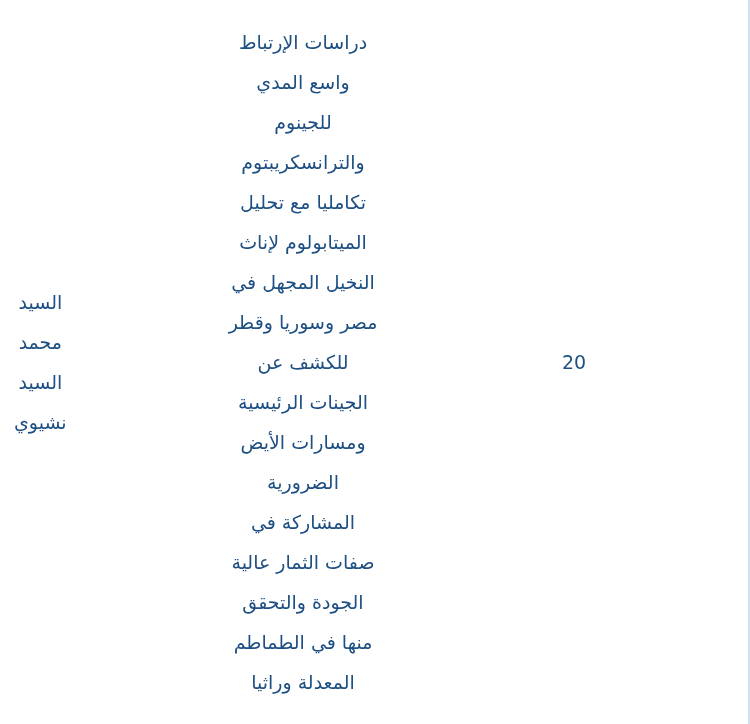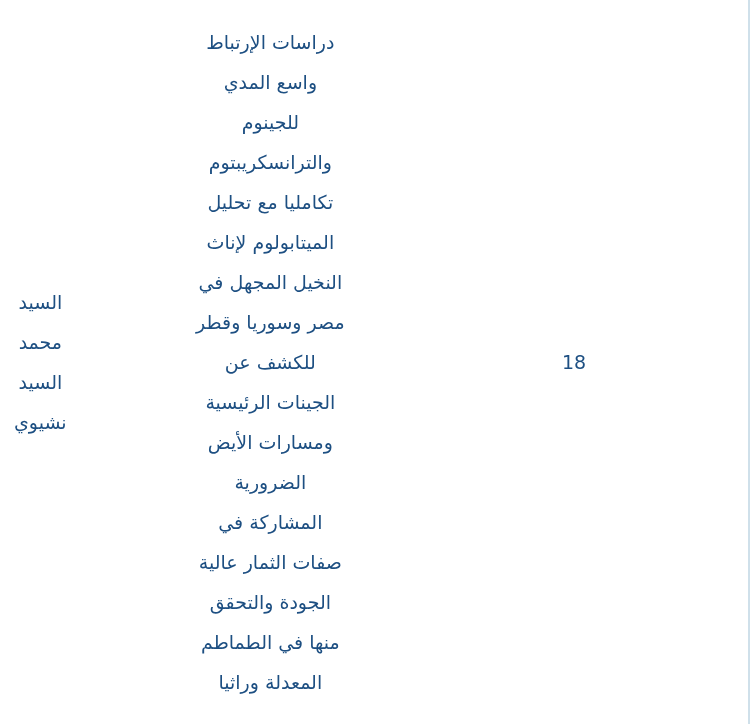--- a/index.html
+++ b/index.html
@@ -57,20 +57,21 @@
     line-height: 40px;
     font-family: "DejaVu Sans", sans-serif;
     white-space: pre-line;
   }
   
   .col-title {
     width: 214px;
     flex: 0 0 214px;
     display: flex;
     align-items: center;
+    justify-content: center;
     box-sizing: border-box;
   }
   .col-title .cell-text {
     direction: rtl;
     text-align: center;
     color: #1d4f82;
     font-size: 19px;
     line-height: 40px;
     font-family: "DejaVu Sans", sans-serif;
     white-space: pre-line;
@@ -137,17 +138,17 @@
 الضرورية
 المشاركة في
 صفات الثمار عالية
 الجودة والتحقق
 منها في الطماطم
 المعدلة وراثيا</div>
     </div>
 
 
     <div class="col-index">
-      <div class="cell-text">18</div>
+      <div class="cell-text">20</div>
     </div>
 
   </div>
 </div>
 
 </body></html>

